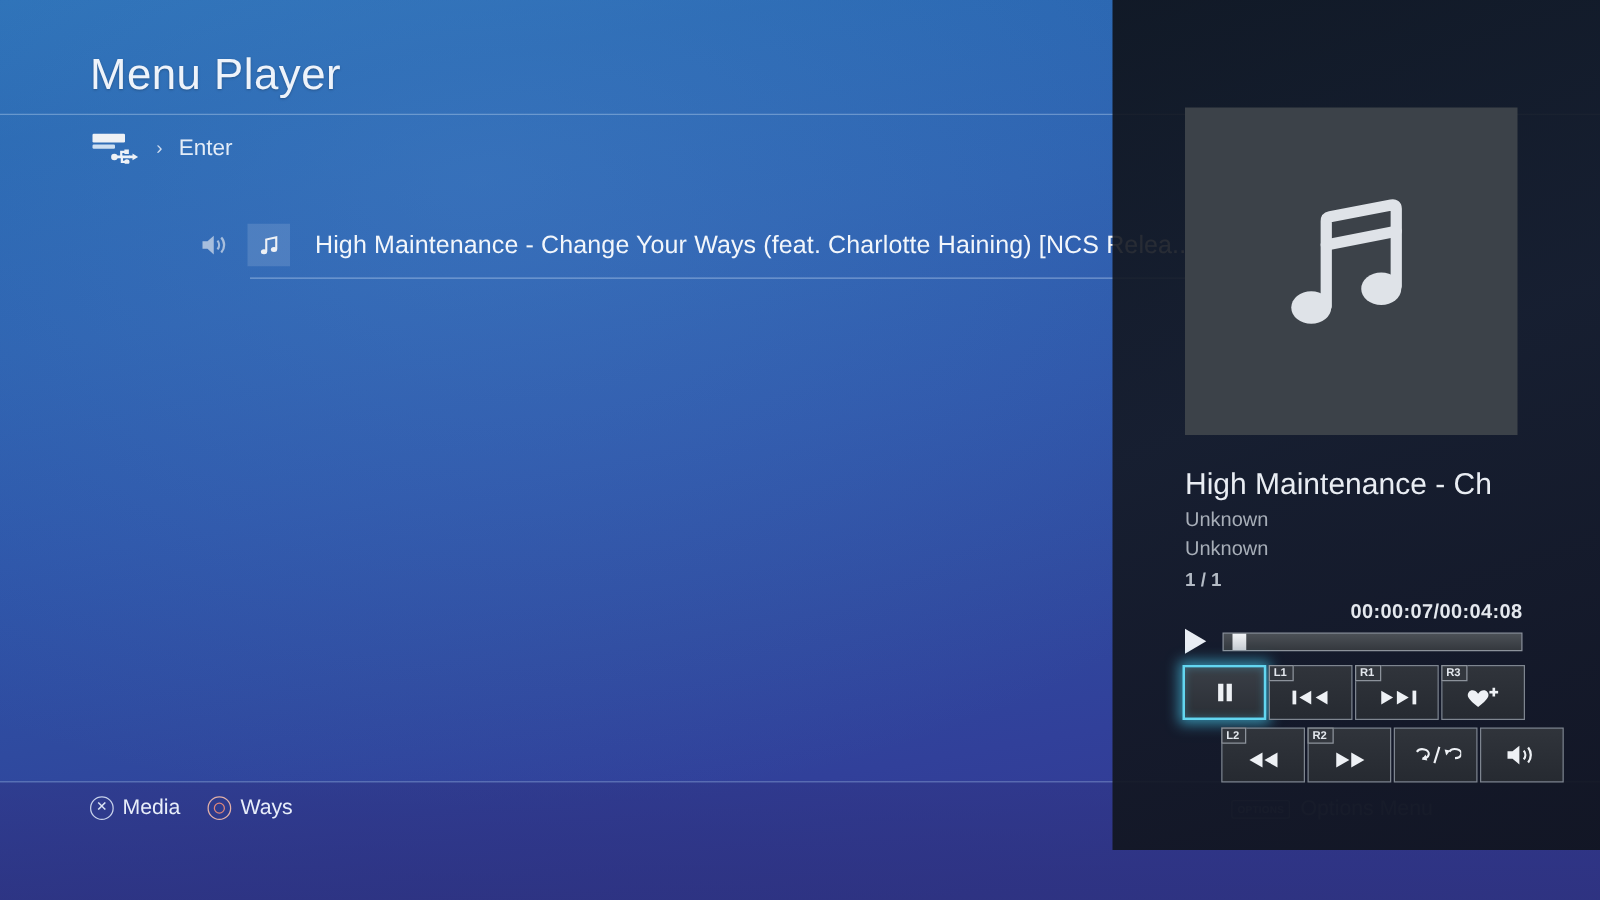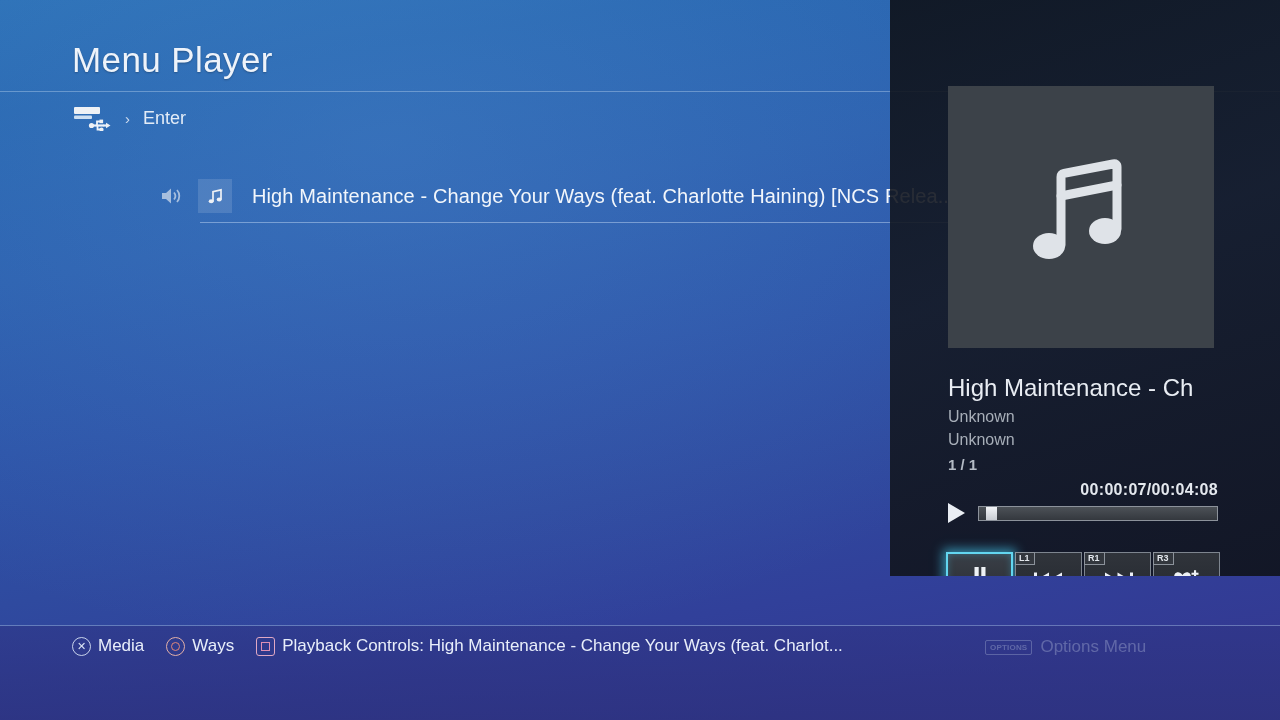--- a/index.html
+++ b/index.html
@@ -107,21 +107,21 @@
     font-size:17px; font-weight:300; color:rgba(210,220,238,.30);
   }
   .options-chip {
     font-size:8px; letter-spacing:.2px; padding:2px 4px; border-radius:2px;
     border:1px solid rgba(210,220,238,.28); color:rgba(210,220,238,.30);
     font-weight:700;
   }
 
   
   .panel {
-    position:absolute; left:890px; top:0; width:390px; height:576px;
+    position:absolute; left:890px; top:0; width:390px; height:680px;
     background:linear-gradient(160deg, rgba(14,17,24,.90) 0%, rgba(20,25,36,.90) 45%, rgba(16,20,30,.93) 100%);
     overflow:hidden;
   }
   .panel-art {
     position:absolute; left:58px; top:86px; width:266px; height:262px;
     background:#3c4249;
     display:flex; align-items:center; justify-content:center;
   }
   .panel-title {
     position:absolute; left:58px; top:374px; width:340px;
@@ -158,23 +158,23 @@
     background:linear-gradient(180deg,#4c5157,#34383e);
     border:1px solid #8c929b;
   }
   .progress-thumb {
     position:absolute; left:0; top:0; bottom:0; width:11px;
     background:linear-gradient(180deg,#f2f4f7,#c8ccd2);
   }
 
   
   .ctrl-grid {
-    position:absolute; left:56px; top:552px;
+    position:absolute; left:56px; top:532px;
     display:grid; grid-template-columns:repeat(4, 68px);
-    gap:16px 1px;
+    gap:0 1px;
   }
   .ctrl {
     position:relative; width:67px; height:44px; margin-right:1px;
     border:1px solid #7e858f;
     background:linear-gradient(180deg,#30343b,#262a31);
     display:flex; align-items:center; justify-content:center;
   }
   .ctrl.row2 { margin-top:6px;margin-left:31px; }
   .ctrl.selected {
     border:2px solid #63d6f0;
@@ -246,26 +246,20 @@
     <span class="hint">
       <span class="pad-btn pad-cross">✕</span>
       <span>Media</span>
     </span>
     <span class="hint">
       <span class="pad-btn pad-circle">
           <i></i>
         </span>
       <span>Ways</span>
     </span>
-    <span class="hint">
-      <span class="pad-btn pad-square">
-          <i></i>
-        </span>
-      <span>Playback Controls: High Maintenance - Change Your Ways (feat. Charlot...</span>
-    </span>
   </div>
 
   <div class="footer-options">
     <span class="options-chip">OPTIONS</span>
     <span>Options Menu</span>
   </div>
 
   <div class="panel">
 
     <div class="panel-art">

